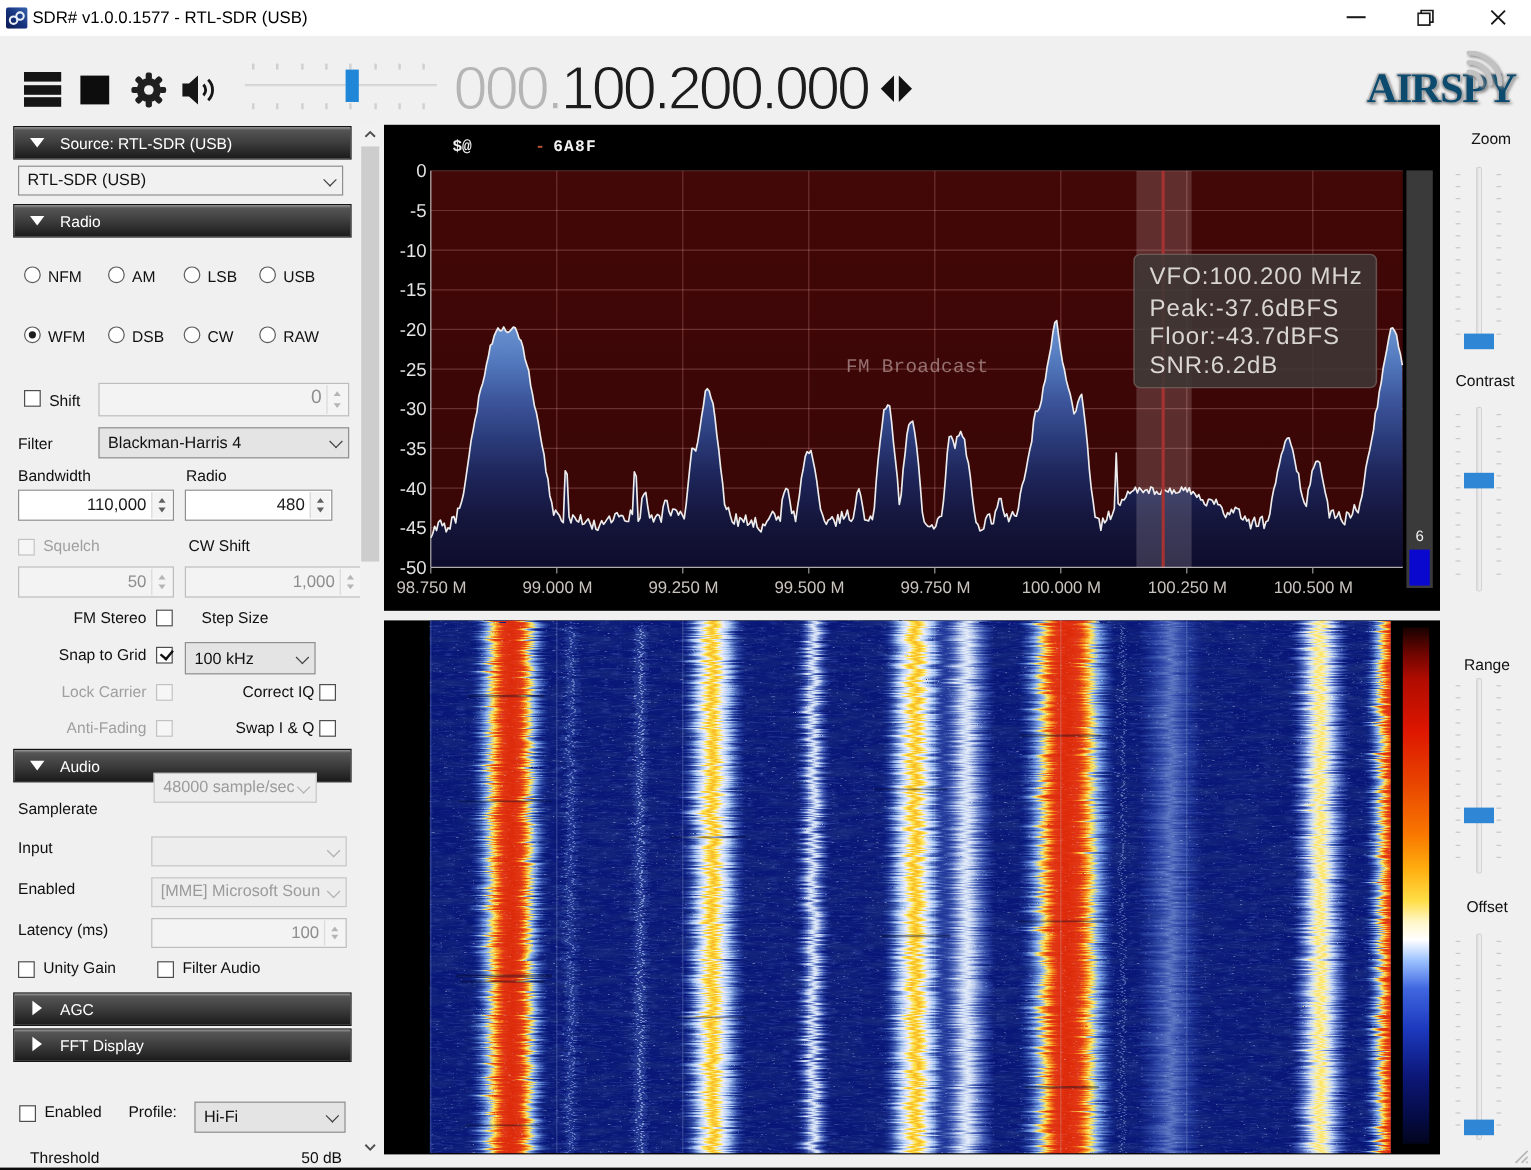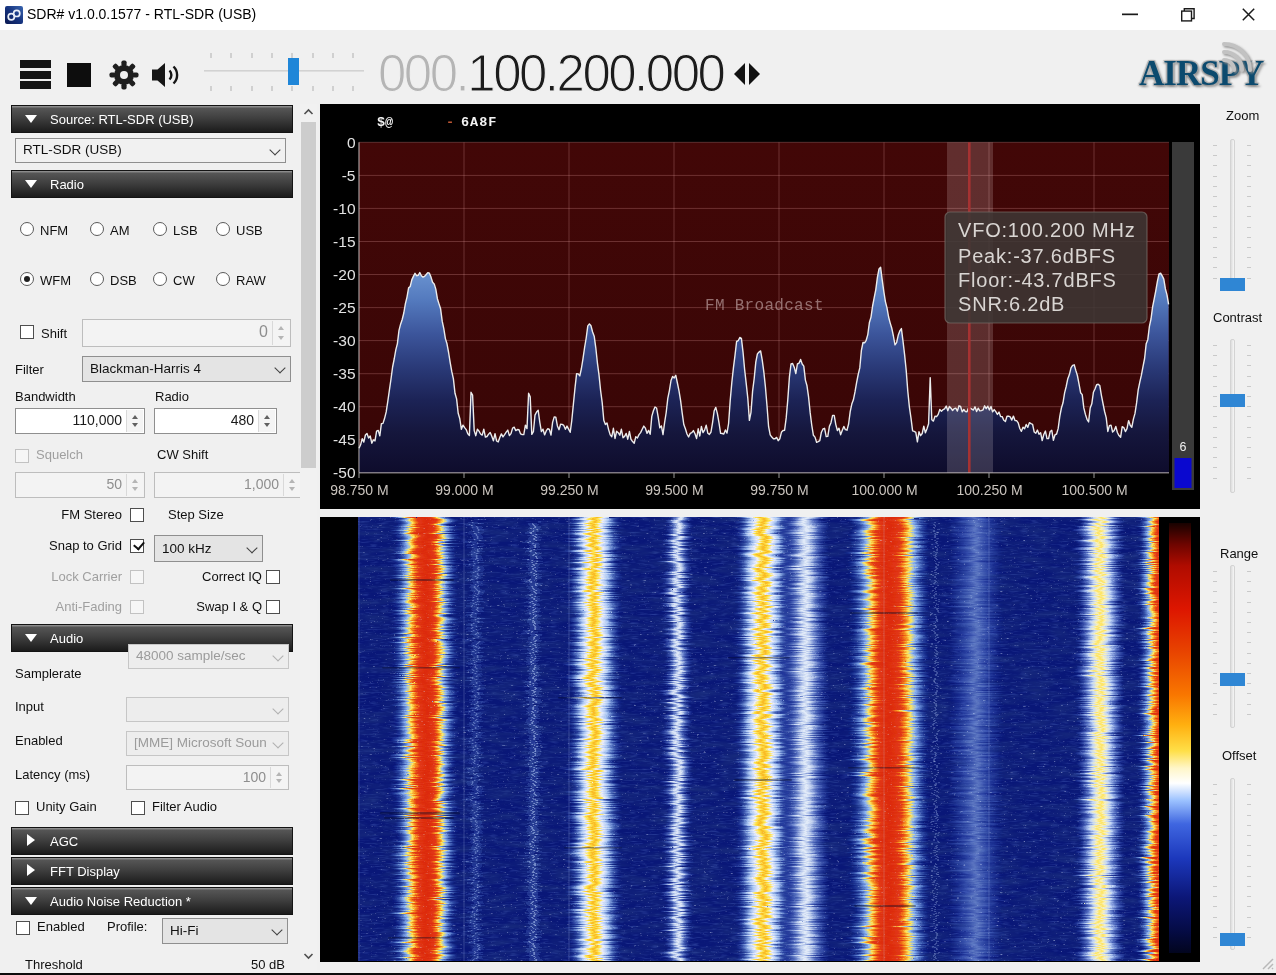--- a/index.html
+++ b/index.html
@@ -246,21 +246,21 @@
     <div class="cb dis" style="left:130px;top:496px"></div>
 <div class="lbl" style="left:262px;top:495px;transform:translateX(-100%)">Swap I &amp; Q</div>
     <div class="cb" style="left:266px;top:496px"></div>
 
 <div class="hdr" style="top:520px">
       <div class="tri"></div>
       <div class="cap">Audio</div>
     </div>
 
 <div class="lbl" style="left:15px;top:562px">Samplerate</div>
-<div class="combo dis" style="left:128px;top:540px;width:161px;height:25px">
+<div class="combo dis" style="left:128px;top:540px;width:136px;height:25px">
       <div class="ct">48000 sample/sec</div>
       <div class="chev"></div>
     </div>
 <div class="lbl" style="left:15px;top:595px">Input</div>
 <div class="combo dis" style="left:126px;top:593px;width:163px;height:25px">
       <div class="chev"></div>
     </div>
 <div class="lbl" style="left:15px;top:629px">Enabled</div>
 <div class="combo dis" style="left:126px;top:627px;width:163px;height:25px">
       <div class="ct" style="overflow:hidden;width:135px">[MME] Microsoft Soun</div>
@@ -277,24 +277,20 @@
 <div class="cb" style="left:131px;top:697px"></div>
     <div class="lbl" style="left:152px;top:695px">Filter Audio</div>
 
 <div class="hdr" style="top:723px">
       <div class="trir"></div>
       <div class="cap">AGC</div>
     </div>
 <div class="hdr" style="top:753px">
       <div class="trir"></div>
       <div class="cap">FFT Display</div>
-    </div>
-<div class="hdr" style="top:783px">
-      <div class="tri"></div>
-      <div class="cap">Audio Noise Reduction *</div>
     </div>
 
 <div class="cb" style="left:16px;top:817px"></div>
     <div class="lbl" style="left:37px;top:815px">Enabled</div>
 <div class="lbl" style="left:107px;top:815px">Profile:</div>
 <div class="combo grey" style="left:162px;top:814px;width:126px;height:26px">
       <div class="ct" style="top:4px">Hi-Fi</div>
       <div class="chev" style="top:9px"></div>
     </div>
 

